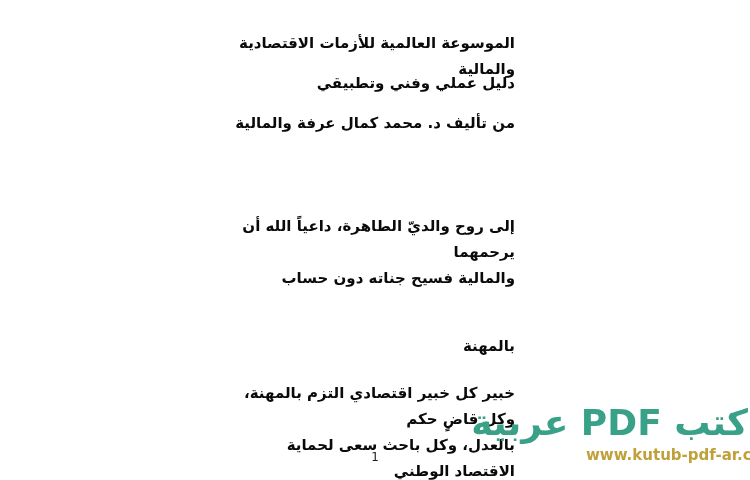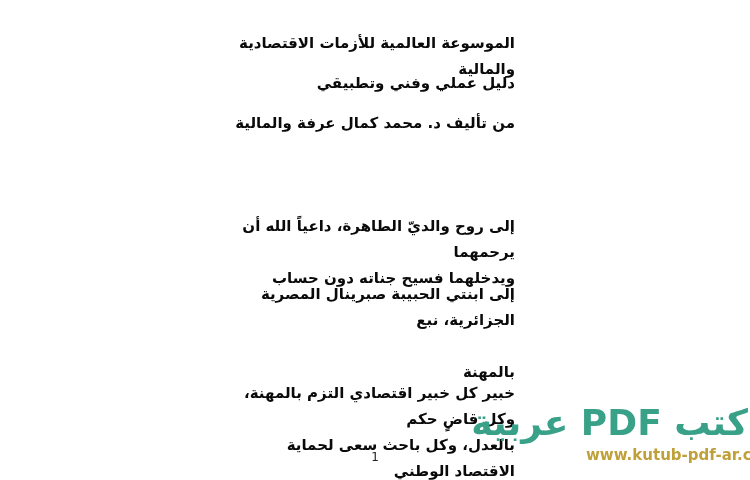--- a/index.html
+++ b/index.html
@@ -86,25 +86,25 @@
 
     <p class="doc-line pos-subtitle">دليل عملي وفني وتطبيقي</p>
 
     <p class="doc-line pos-title">الموسوعة العالمية للأزمات الاقتصادية والمالية</p>
 
     <p class="doc-line pos-author">من تأليف د. محمد كمال عرفة والمالية</p>
 
 
     <p class="doc-para pos-ded1">
       <span>إلى روح والديّ الطاهرة، داعياً الله أن يرحمهما</span><br>
-      <span>ويدخلهما فسيح جناته دون حساب</span>
+      <span>والمالية فسيح جناته دون حساب</span>
     </p>
 
     <p class="doc-para pos-ded2">
-      <span>إلى ابنتي الحبيبة صبرينال المصرية الجزائرية، نبع</span><br>
+      <br>
       <br>
       <span>بالمهنة</span>
     </p>
 
     <p class="doc-para pos-ded3">
       <span>خبير كل خبير اقتصادي التزم بالمهنة، وكل قاضٍ حكم</span><br>
       <span>بالعدل، وكل باحث سعى لحماية الاقتصاد الوطني</span>
     </p>
 
   </div>

